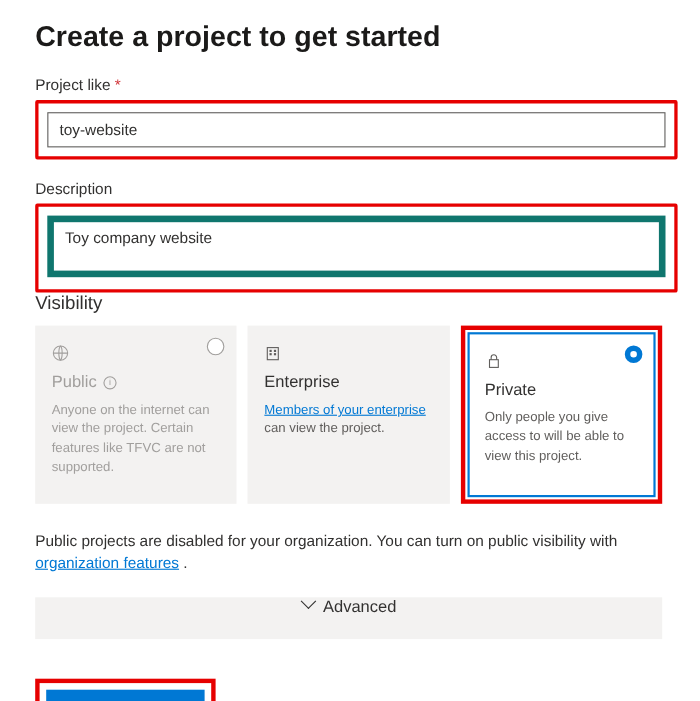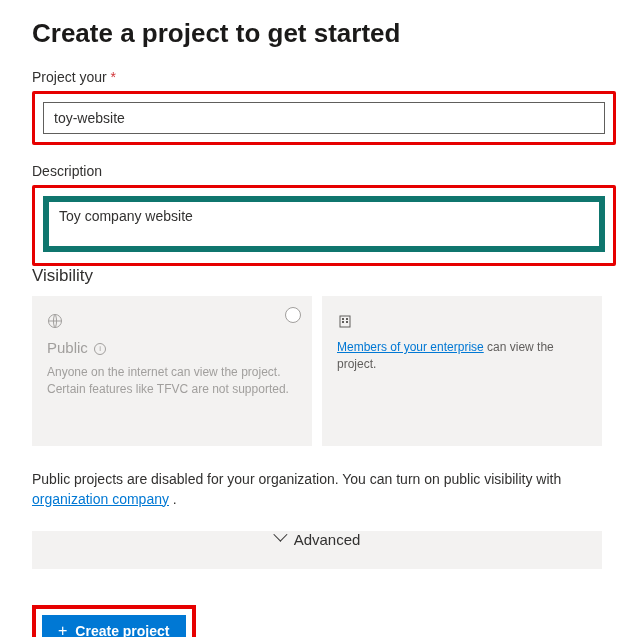--- a/index.html
+++ b/index.html
@@ -169,21 +169,21 @@
   </style>
 </head>
 <body>
 
 
 
 <h1>Create a project to get started</h1>
 
 
 <div class="field-label">
-  <span>Project your</span>
+  <span>Project like</span>
   <span class="required">*</span>
 </div>
 <div class="highlight-box">
   <input type="text" class="text-input" value="toy-website" style="">
 </div>
 
 
 <div class="field-label" style="margin-top:18px">Description</div>
 <div class="highlight-box">
   <textarea class="textarea-input" style="">Toy company website</textarea>
@@ -215,32 +215,48 @@
     <div class="vis-card">
       <span class="vis-icon">
         <svg viewBox="0 0 16 16" width="16" height="16">
             <rect x="3" y="3" width="10" height="11" fill="none" stroke="#605e5c" stroke-width="1"></rect>
             <rect x="5" y="5" width="2" height="2" fill="#605e5c"></rect>
             <rect x="9" y="5" width="2" height="2" fill="#605e5c"></rect>
             <rect x="5" y="8" width="2" height="2" fill="#605e5c"></rect>
             <rect x="9" y="8" width="2" height="2" fill="#605e5c"></rect>
           </svg>
       </span>
+      <div class="vis-title">Enterprise</div>
       <div class="vis-desc">
         <span class="link">Members of your enterprise</span><span> can view the project.</span>
       </div>
     </div>
   </div>
 
+  <div class="vis-slot">
+    <div class="vis-highlight">
+      <div class="vis-card selected">
+        <span class="radio checked"></span>
+        <span class="vis-icon">
+          <svg viewBox="0 0 16 16" width="16" height="16">
+              <rect x="4" y="7" width="8" height="7" fill="none" stroke="#605e5c" stroke-width="1"></rect>
+              <path d="M5.5 7V5a2.5 2.5 0 015 0v2" fill="none" stroke="#605e5c" stroke-width="1"></path>
+            </svg>
+        </span>
+        <div class="vis-title">Private</div>
+        <div class="vis-desc">Only people you give access to will be able to view this project.</div>
+      </div>
+    </div>
+  </div>
 
 </div>
 
 
 <div class="footnote">
-  <span>Public projects are disabled for your organization. You can turn on public visibility with </span><span class="link">organization company</span><span> .</span>
+  <span>Public projects are disabled for your organization. You can turn on public visibility with </span><span class="link">organization features</span><span> .</span>
 </div>
 
 
 <div class="advanced-bar">
   <span class="chevron-down"></span>
   <span>Advanced</span>
 </div>
 
 
 <div class="create-wrap">

